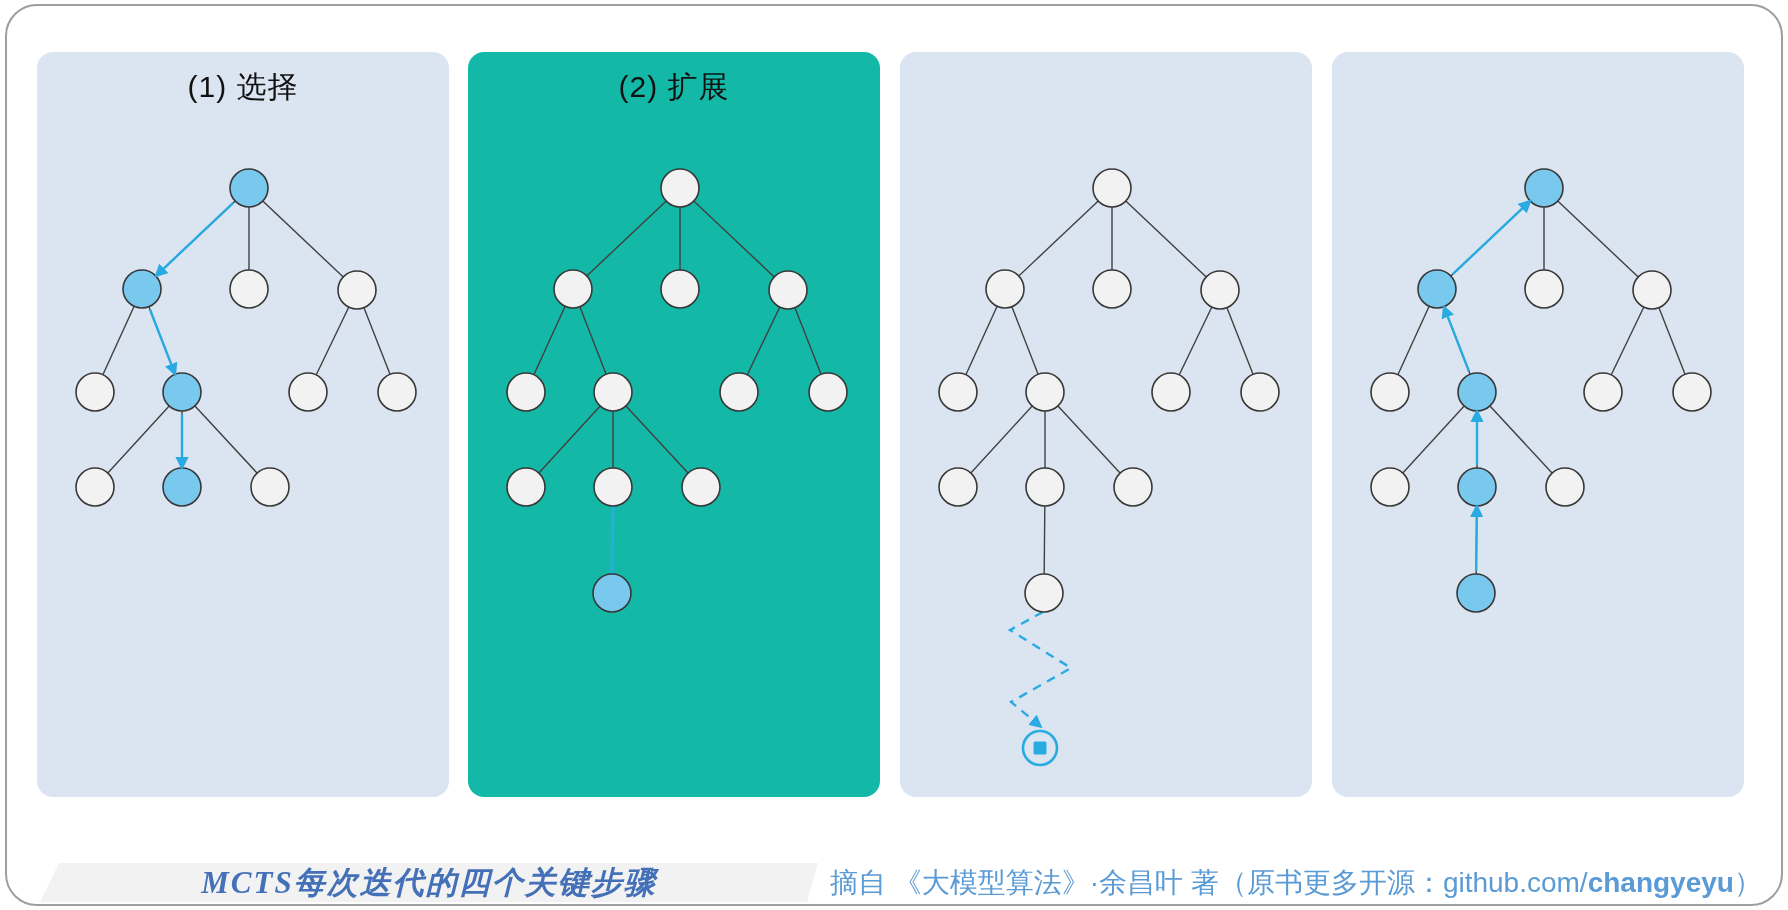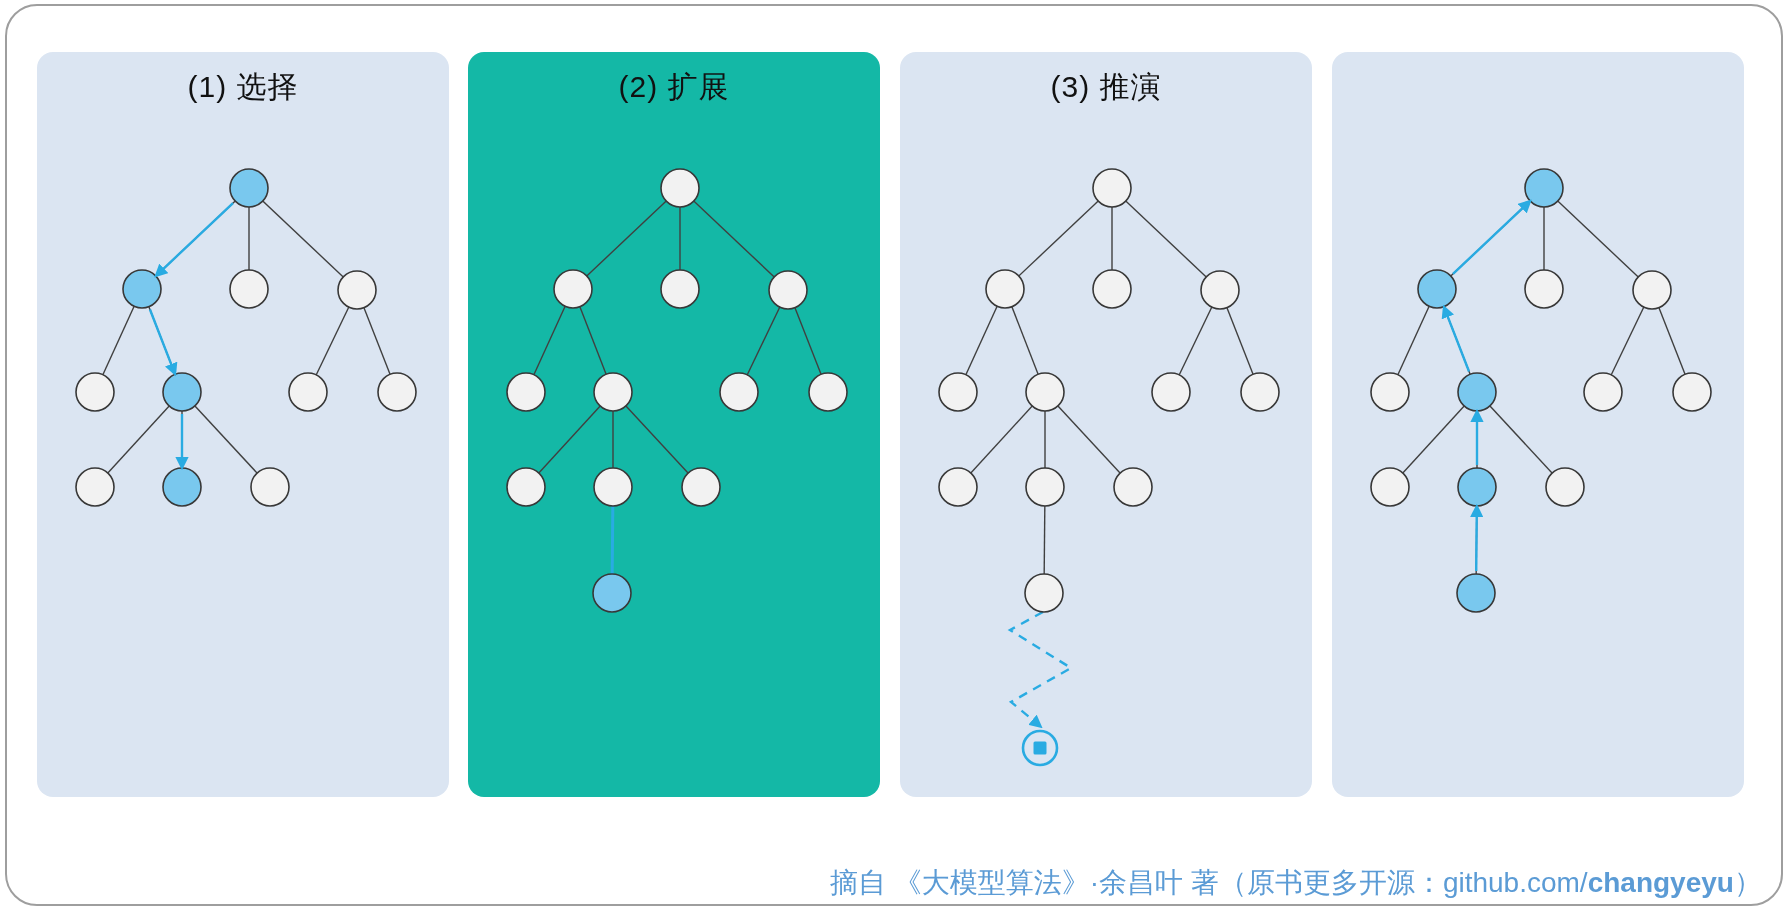--- a/index.html
+++ b/index.html
@@ -122,21 +122,20 @@
         <circle cx="320" cy="238" r="19" fill="#F2F2F2" stroke="#383838" stroke-width="1.6"></circle>
         <circle cx="58" cy="340" r="19" fill="#F2F2F2" stroke="#383838" stroke-width="1.6"></circle>
         <circle cx="145" cy="340" r="19" fill="#F2F2F2" stroke="#383838" stroke-width="1.6"></circle>
         <circle cx="271" cy="340" r="19" fill="#F2F2F2" stroke="#383838" stroke-width="1.6"></circle>
         <circle cx="360" cy="340" r="19" fill="#F2F2F2" stroke="#383838" stroke-width="1.6"></circle>
         <circle cx="58" cy="435" r="19" fill="#F2F2F2" stroke="#383838" stroke-width="1.6"></circle>
         <circle cx="145" cy="435" r="19" fill="#F2F2F2" stroke="#383838" stroke-width="1.6"></circle>
         <circle cx="233" cy="435" r="19" fill="#F2F2F2" stroke="#383838" stroke-width="1.6"></circle>
         <circle cx="144" cy="541" r="19" fill="#F2F2F2" stroke="#383838" stroke-width="1.6"></circle>
       </svg>
-    <div class="panel-title">(3) 推演</div>
   </div>
 
   <div class="panel" style="left: 1332px; background: rgb(219, 229, 242);">
     <svg class="tree-svg" viewBox="0 0 412 745">
         <defs>
           <marker id="ah3" viewBox="0 0 10 10" refX="1.5" refY="5" markerWidth="5.5" markerHeight="5.5" orient="auto-start-reverse">
             <path d="M0,0 L10,5 L0,10 z" fill="#29ABE2"></path>
           </marker>
         </defs>
         <line x1="212" y1="136" x2="105" y2="237" stroke="#404040" stroke-width="1.4"></line>
@@ -162,15 +161,18 @@
         <circle cx="145" cy="435" r="19" fill="#79C8EE" stroke="#383838" stroke-width="1.6"></circle>
         <circle cx="233" cy="435" r="19" fill="#F2F2F2" stroke="#383838" stroke-width="1.6"></circle>
         <circle cx="144" cy="541" r="19" fill="#79C8EE" stroke="#383838" stroke-width="1.6"></circle>
         <line x1="144.20753793461566" y1="519.0009789307411" x2="144.73586081048919" y2="462.9987540881476" stroke="#29ABE2" stroke-width="2.4" marker-end="url(#ah3)"></line>
         <line x1="145" y1="413" x2="145" y2="368" stroke="#29ABE2" stroke-width="2.4" marker-end="url(#ah3)"></line>
         <line x1="137.03579142460148" y1="319.4921629183488" x2="115.13626545959812" y2="263.10088355846517" stroke="#29ABE2" stroke-width="2.4" marker-end="url(#ah3)"></line>
         <line x1="120.99843525835996" y1="221.8986732608004" x2="191.63835512572368" y2="155.21987039534494" stroke="#29ABE2" stroke-width="2.4" marker-end="url(#ah3)"></line>
       </svg>
   </div>
 
+  <div id="caption-bar" style="background: rgb(242, 242, 242);">
+    <span id="caption-title" style="color: rgb(68, 112, 184);">MCTS每次迭代的四个关键步骤</span>
+  </div>
 
   <div id="attribution" style="color: rgb(91, 155, 213);"><span>摘自 《大模型算法》·余昌叶 著（原书更多开源：github.com/</span><b>changyeyu</b><span>）</span></div>
 </div>
 
 </body></html>

